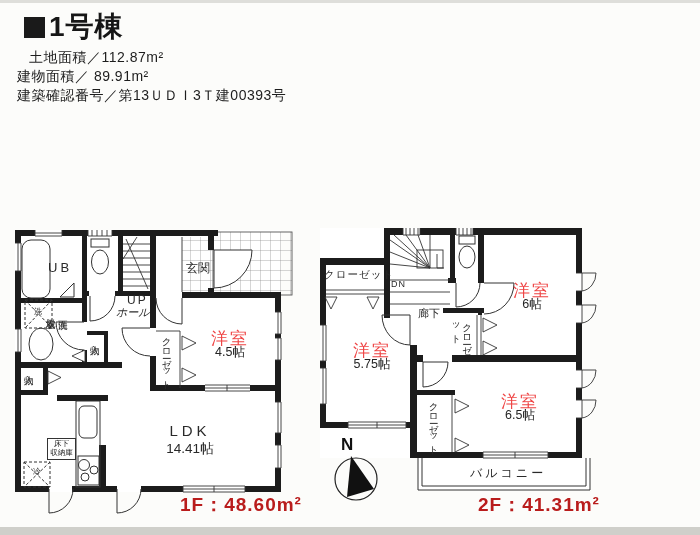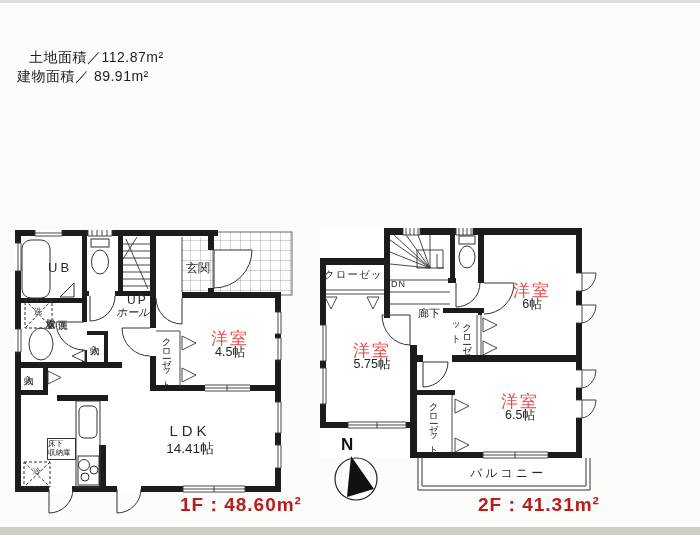--- a/index.html
+++ b/index.html
@@ -12,21 +12,21 @@
   .title-row{position:absolute;left:24px;top:8px;display:flex;align-items:center;}
   .sq{width:21px;height:21px;background:#1a1a1a;margin-right:4px;}
   .title{font-size:28px;font-weight:bold;color:#161616;letter-spacing:1px;}
   .info{font-size:14px;color:#1d1d1d;letter-spacing:0.5px;}
   .area{font-size:19px;font-weight:600;color:#b91c1c;letter-spacing:1px;}
   .room{font-size:17px;color:#ef4444;letter-spacing:2px;}
   .size{font-size:12.5px;color:#252525;}
   .small{font-size:12px;color:#2a2a2a;}
   .tiny{font-size:9.5px;color:#2a2a2a;}
   .ufs{position:absolute;border:1px solid #333;font-size:7.5px;line-height:9px;
-       color:#222;background:#fff;}
+       text-align:center;color:#222;background:#fff;}
   svg{position:absolute;left:0;top:0;}
 </style>
 </head>
 <body>
 
 <div id="screen">
 
   <div class="band" style="top:0;height:3px;background:#dededa;"></div>
   <div class="band" style="top:527px;height:8px;background:#cfcfca;"></div>
 
@@ -233,22 +233,27 @@
         <path d="M422 458V486H586V458"></path>
       </g>
     </g>
 
     <g>
       <circle cx="356" cy="479" r="21" stroke="#222" stroke-width="1.2" fill="none"></circle>
       <path d="M351 456L347 497L374 489Z" fill="#111"></path>
     </g>
   </svg>
 
+  <div class="title-row">
+    <div class="sq"></div>
+    <div class="title">1号棟</div>
+  </div>
   <div class="lbl info" style="left:17px;top:50px;margin-left:12px;">土地面積／112.87m²</div>
   <div class="lbl info" style="left:17px;top:69px;">建物面積／ 89.91m²</div>
+  <div class="lbl info" style="left:17px;top:88px;">建築確認番号／第13ＵＤＩ3Ｔ建00393号</div>
 
   <div class="lbl" style="left:48px;top:261px;width:32px;font-size:13px;letter-spacing:3px;text-align:left;">UB</div>
   <div class="lbl small" style="left:186px;top:262px;">玄関</div>
   <div class="lbl small" style="left:127px;top:294px;letter-spacing:2px;">UP</div>
   <div class="lbl" style="left:116px;top:306px;font-size:11px;font-style:italic;">ホール</div>
   <div class="lbl tiny v" style="left:57px;top:313px;height:24px;">洗面</div>
   <div class="lbl tiny v" style="left:45px;top:311px;height:36px;">脱衣室</div>
   <div class="lbl tiny v" style="left:89px;top:338px;height:24px;">物入</div>
   <div class="lbl tiny v" style="left:23px;top:368px;height:24px;">物入</div>
   <div class="lbl tiny v" style="left:161px;top:331px;height:64px;">クローゼット</div>

